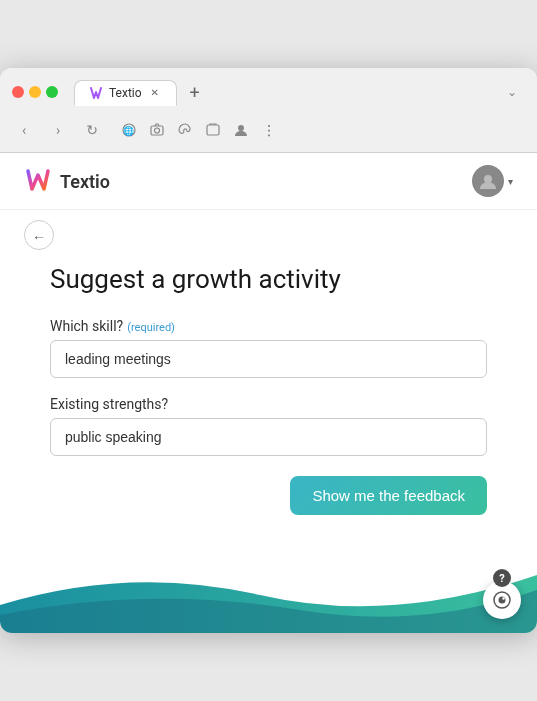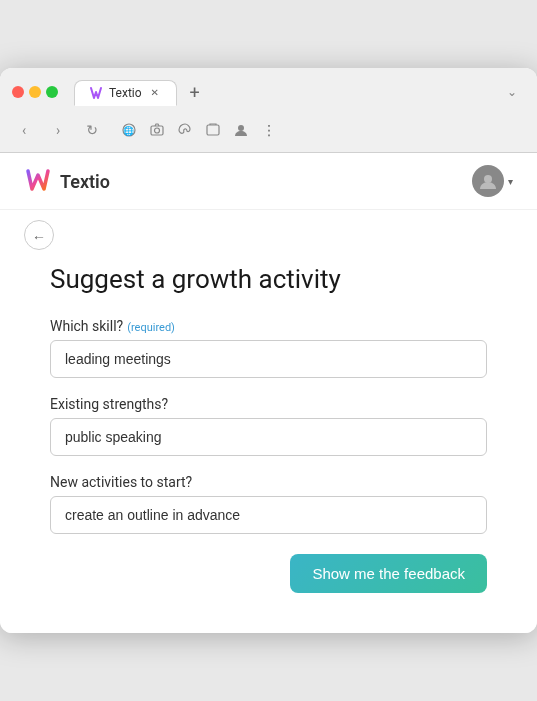--- a/index.html
+++ b/index.html
@@ -417,24 +417,20 @@
         </label>
         <input class="form-input" type="text" value="leading meetings" style="">
       </div>
 
       <div class="form-group">
         <label class="form-label">Existing strengths?</label>
         <input class="form-input" type="text" value="public speaking" style="">
       </div>
 
 
-      <div class="form-group">
-        <label class="form-label">New activities to start?</label>
-        <input class="form-input" type="text" value="create an outline in advance" style="">
-      </div>
 
       <div class="submit-row">
         <button class="submit-btn">Show me the feedback</button>
       </div>
     </div>
 
     <div class="wave-area">
       <svg class="wave-svg" viewBox="0 0 537 90" preserveAspectRatio="none">
         <defs>
           <linearGradient id="waveGrad" x1="0%" y1="0%" x2="100%" y2="0%">

